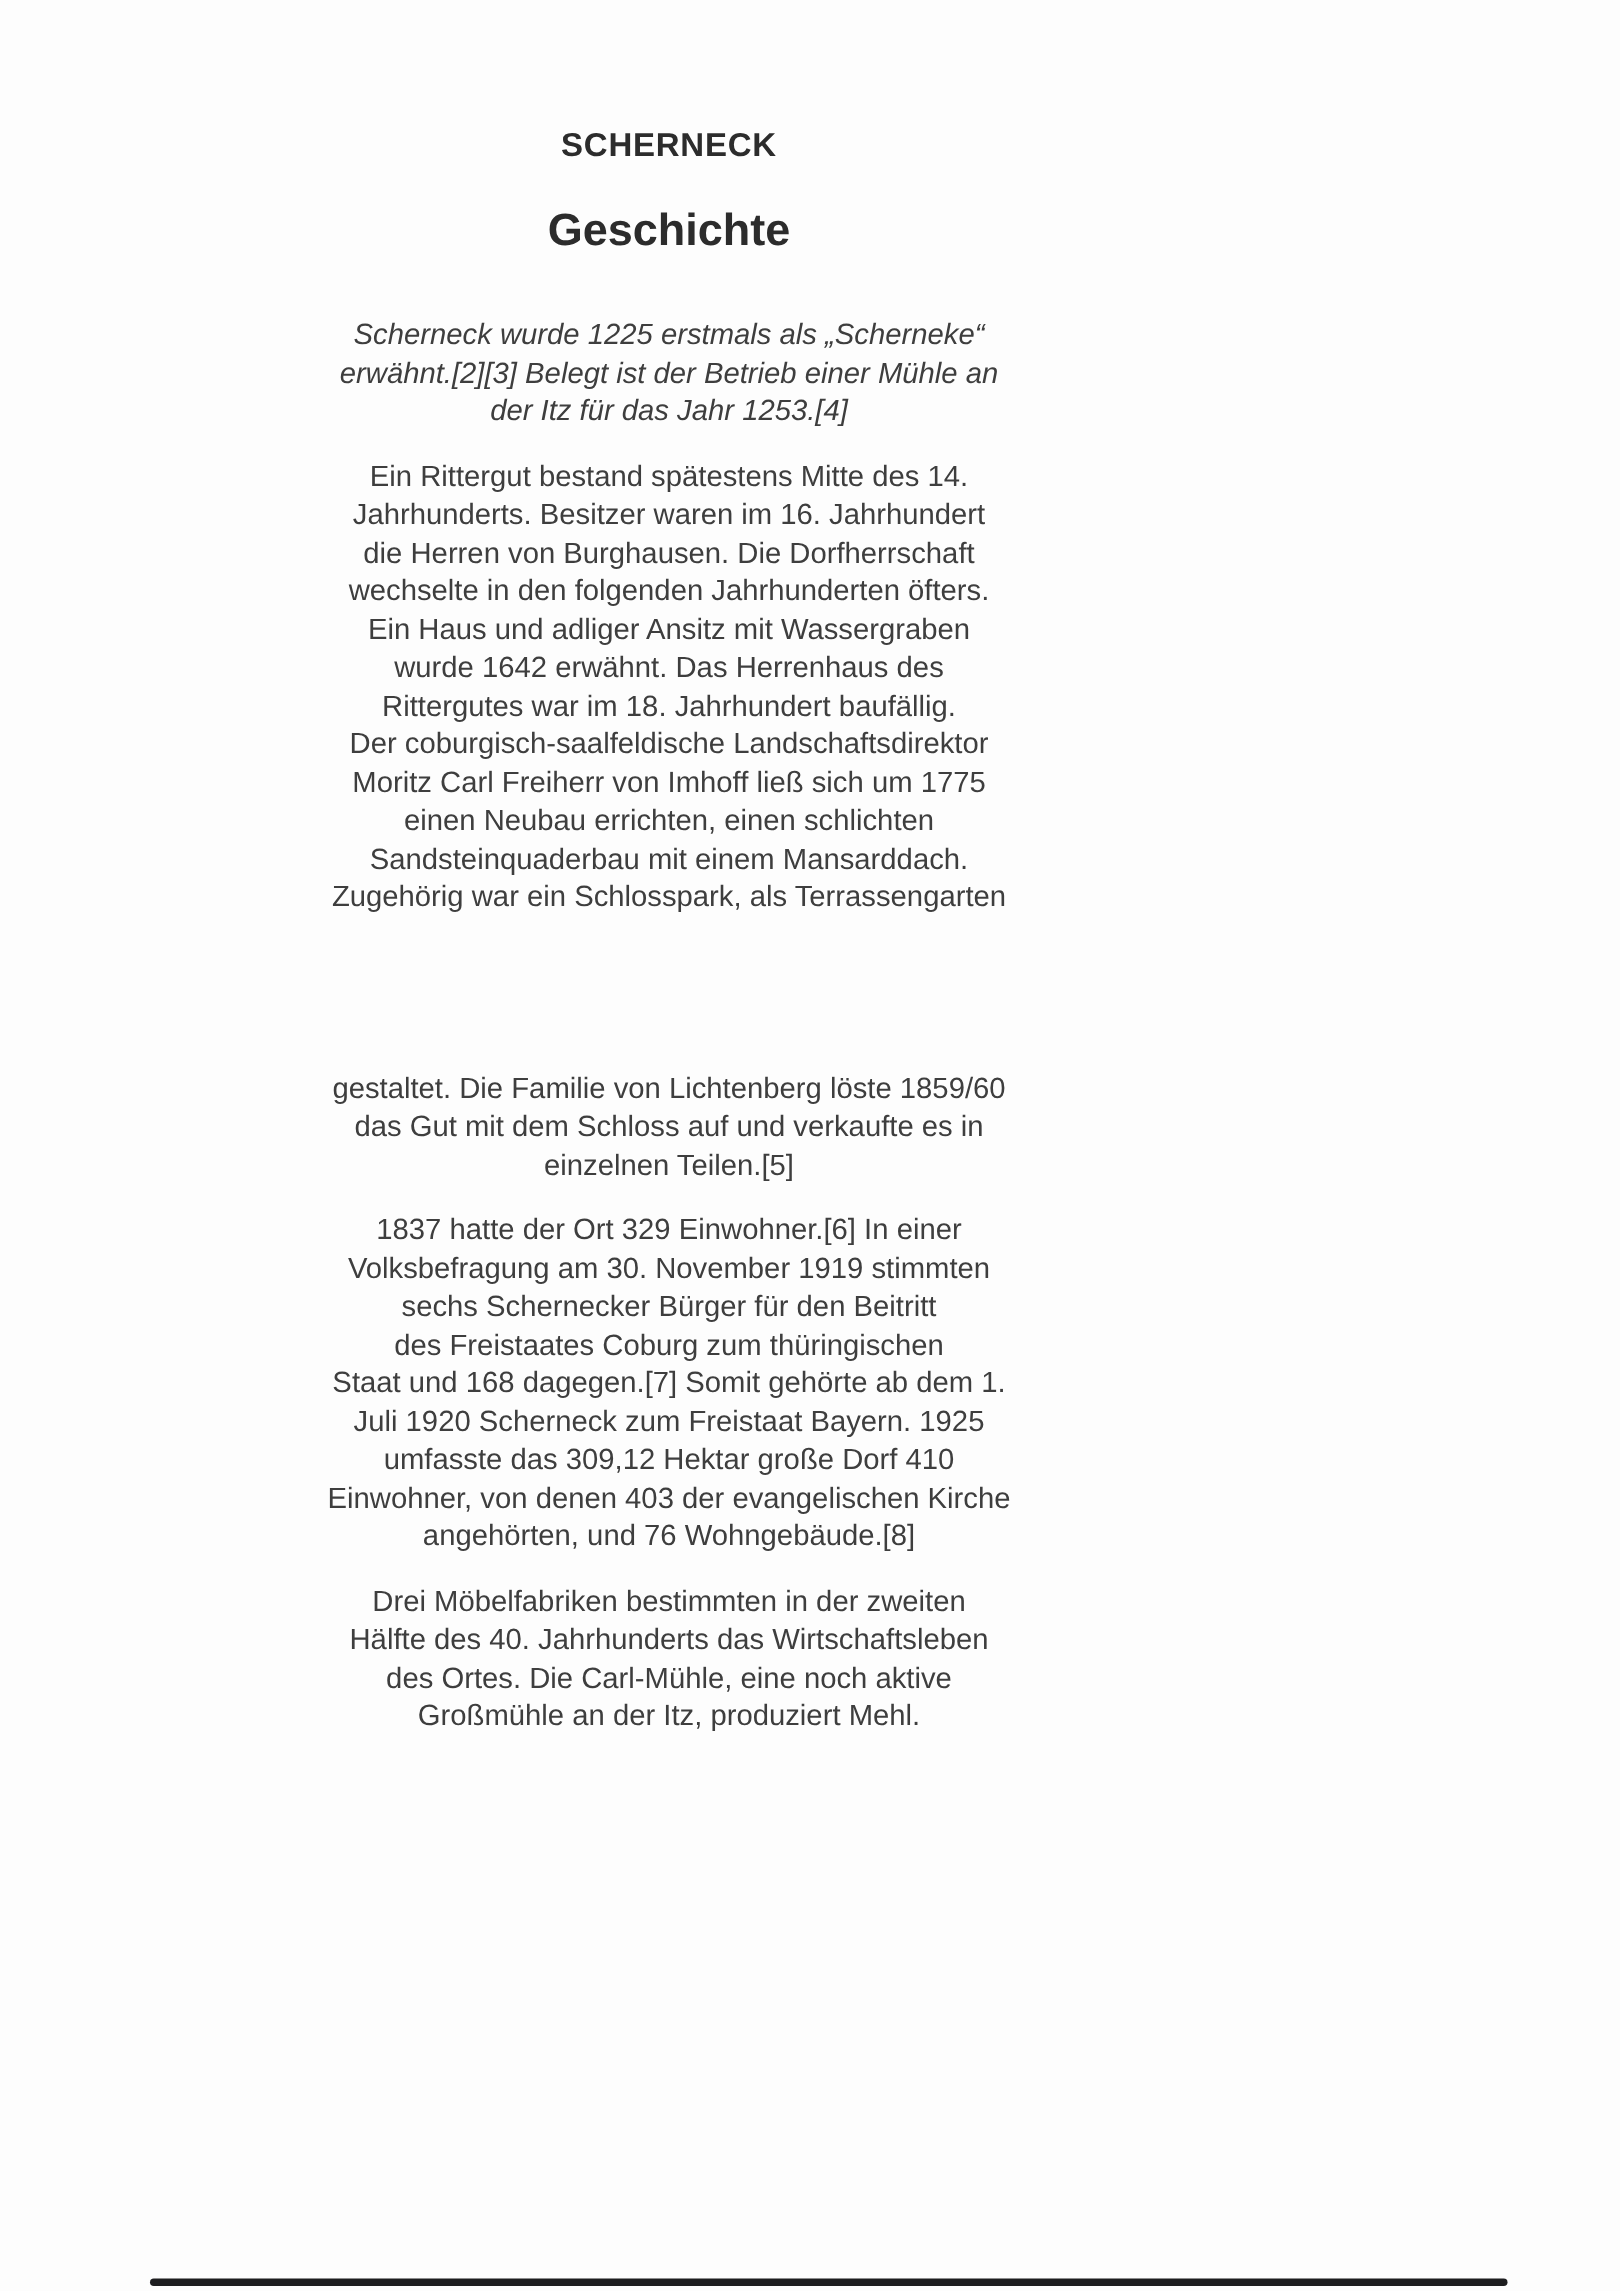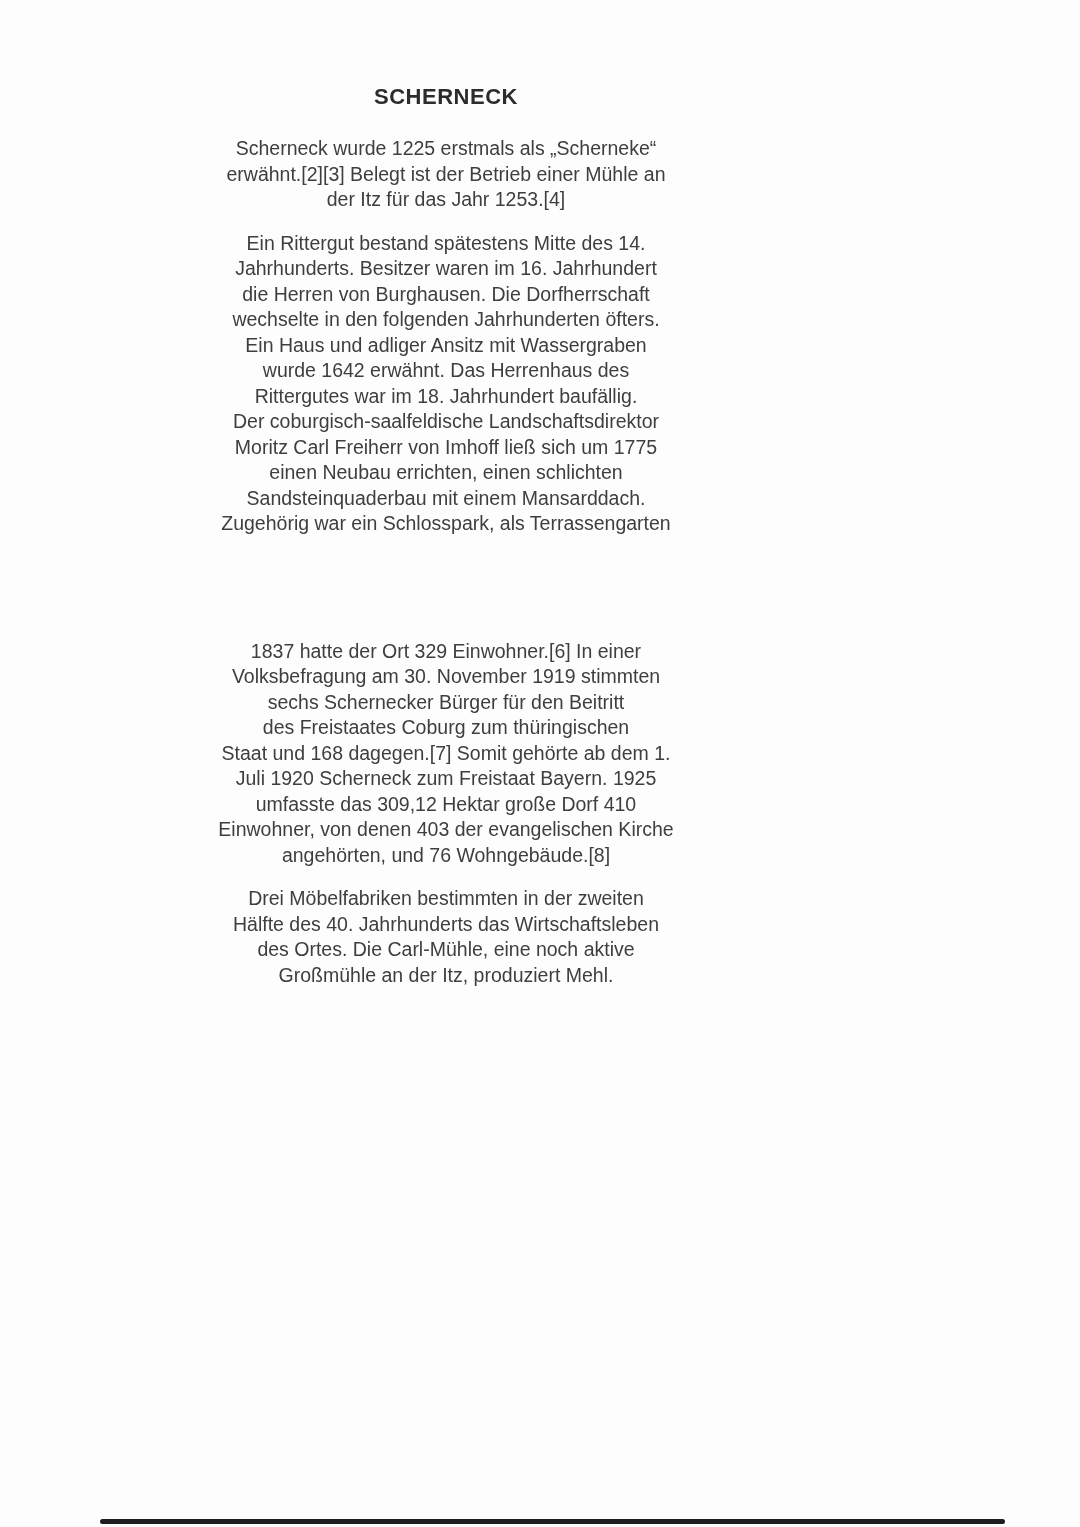--- a/index.html
+++ b/index.html
@@ -36,21 +36,22 @@
     line-height: 35px;
   }
   .para {
     font-size: 19.5px;
     line-height: 25.5px;
     margin: 18px 0 0 0;
     white-space: pre-line;
     color: #3e3e3e;
   }
   .para.first {
-    margin-top: 26px;
+    margin-top: 40px;
+    font-style: italic;
   }
   .page-break-gap {
     height: 84px;
   }
   .home-indicator {
     position: absolute;
     left: 100px;
     bottom: 3px;
     width: 905px;
     height: 5px;
@@ -58,20 +59,21 @@
     background: #1d1d1f;
   }
 </style>
 </head>
 <body>
 
 <div class="content">
 
   <div class="site-title">SCHERNECK</div>
 
+  <h1 class="section-title">Geschichte</h1>
 
   <p class="para first">Scherneck wurde 1225 erstmals als „Scherneke“
 erwähnt.[2][3] Belegt ist der Betrieb einer Mühle an
 der Itz für das Jahr 1253.[4]</p>
 
 
   <p class="para">Ein Rittergut bestand spätestens Mitte des 14.
 Jahrhunderts. Besitzer waren im 16. Jahrhundert
 die Herren von Burghausen. Die Dorfherrschaft
 wechselte in den folgenden Jahrhunderten öfters.
@@ -79,20 +81,23 @@
 wurde 1642 erwähnt. Das Herrenhaus des
 Rittergutes war im 18. Jahrhundert baufällig.
 Der coburgisch-saalfeldische Landschaftsdirektor
 Moritz Carl Freiherr von Imhoff ließ sich um 1775
 einen Neubau errichten, einen schlichten
 Sandsteinquaderbau mit einem Mansarddach.
 Zugehörig war ein Schlosspark, als Terrassengarten</p>
 
   <div class="page-break-gap"></div>
 
+  <p class="para">gestaltet. Die Familie von Lichtenberg löste 1859/60
+das Gut mit dem Schloss auf und verkaufte es in
+einzelnen Teilen.[5]</p>
 
   <p class="para">1837 hatte der Ort 329 Einwohner.[6] In einer
 Volksbefragung am 30. November 1919 stimmten
 sechs Schernecker Bürger für den Beitritt
 des Freistaates Coburg zum thüringischen
 Staat und 168 dagegen.[7] Somit gehörte ab dem 1.
 Juli 1920 Scherneck zum Freistaat Bayern. 1925
 umfasste das 309,12 Hektar große Dorf 410
 Einwohner, von denen 403 der evangelischen Kirche
 angehörten, und 76 Wohngebäude.[8]</p>

